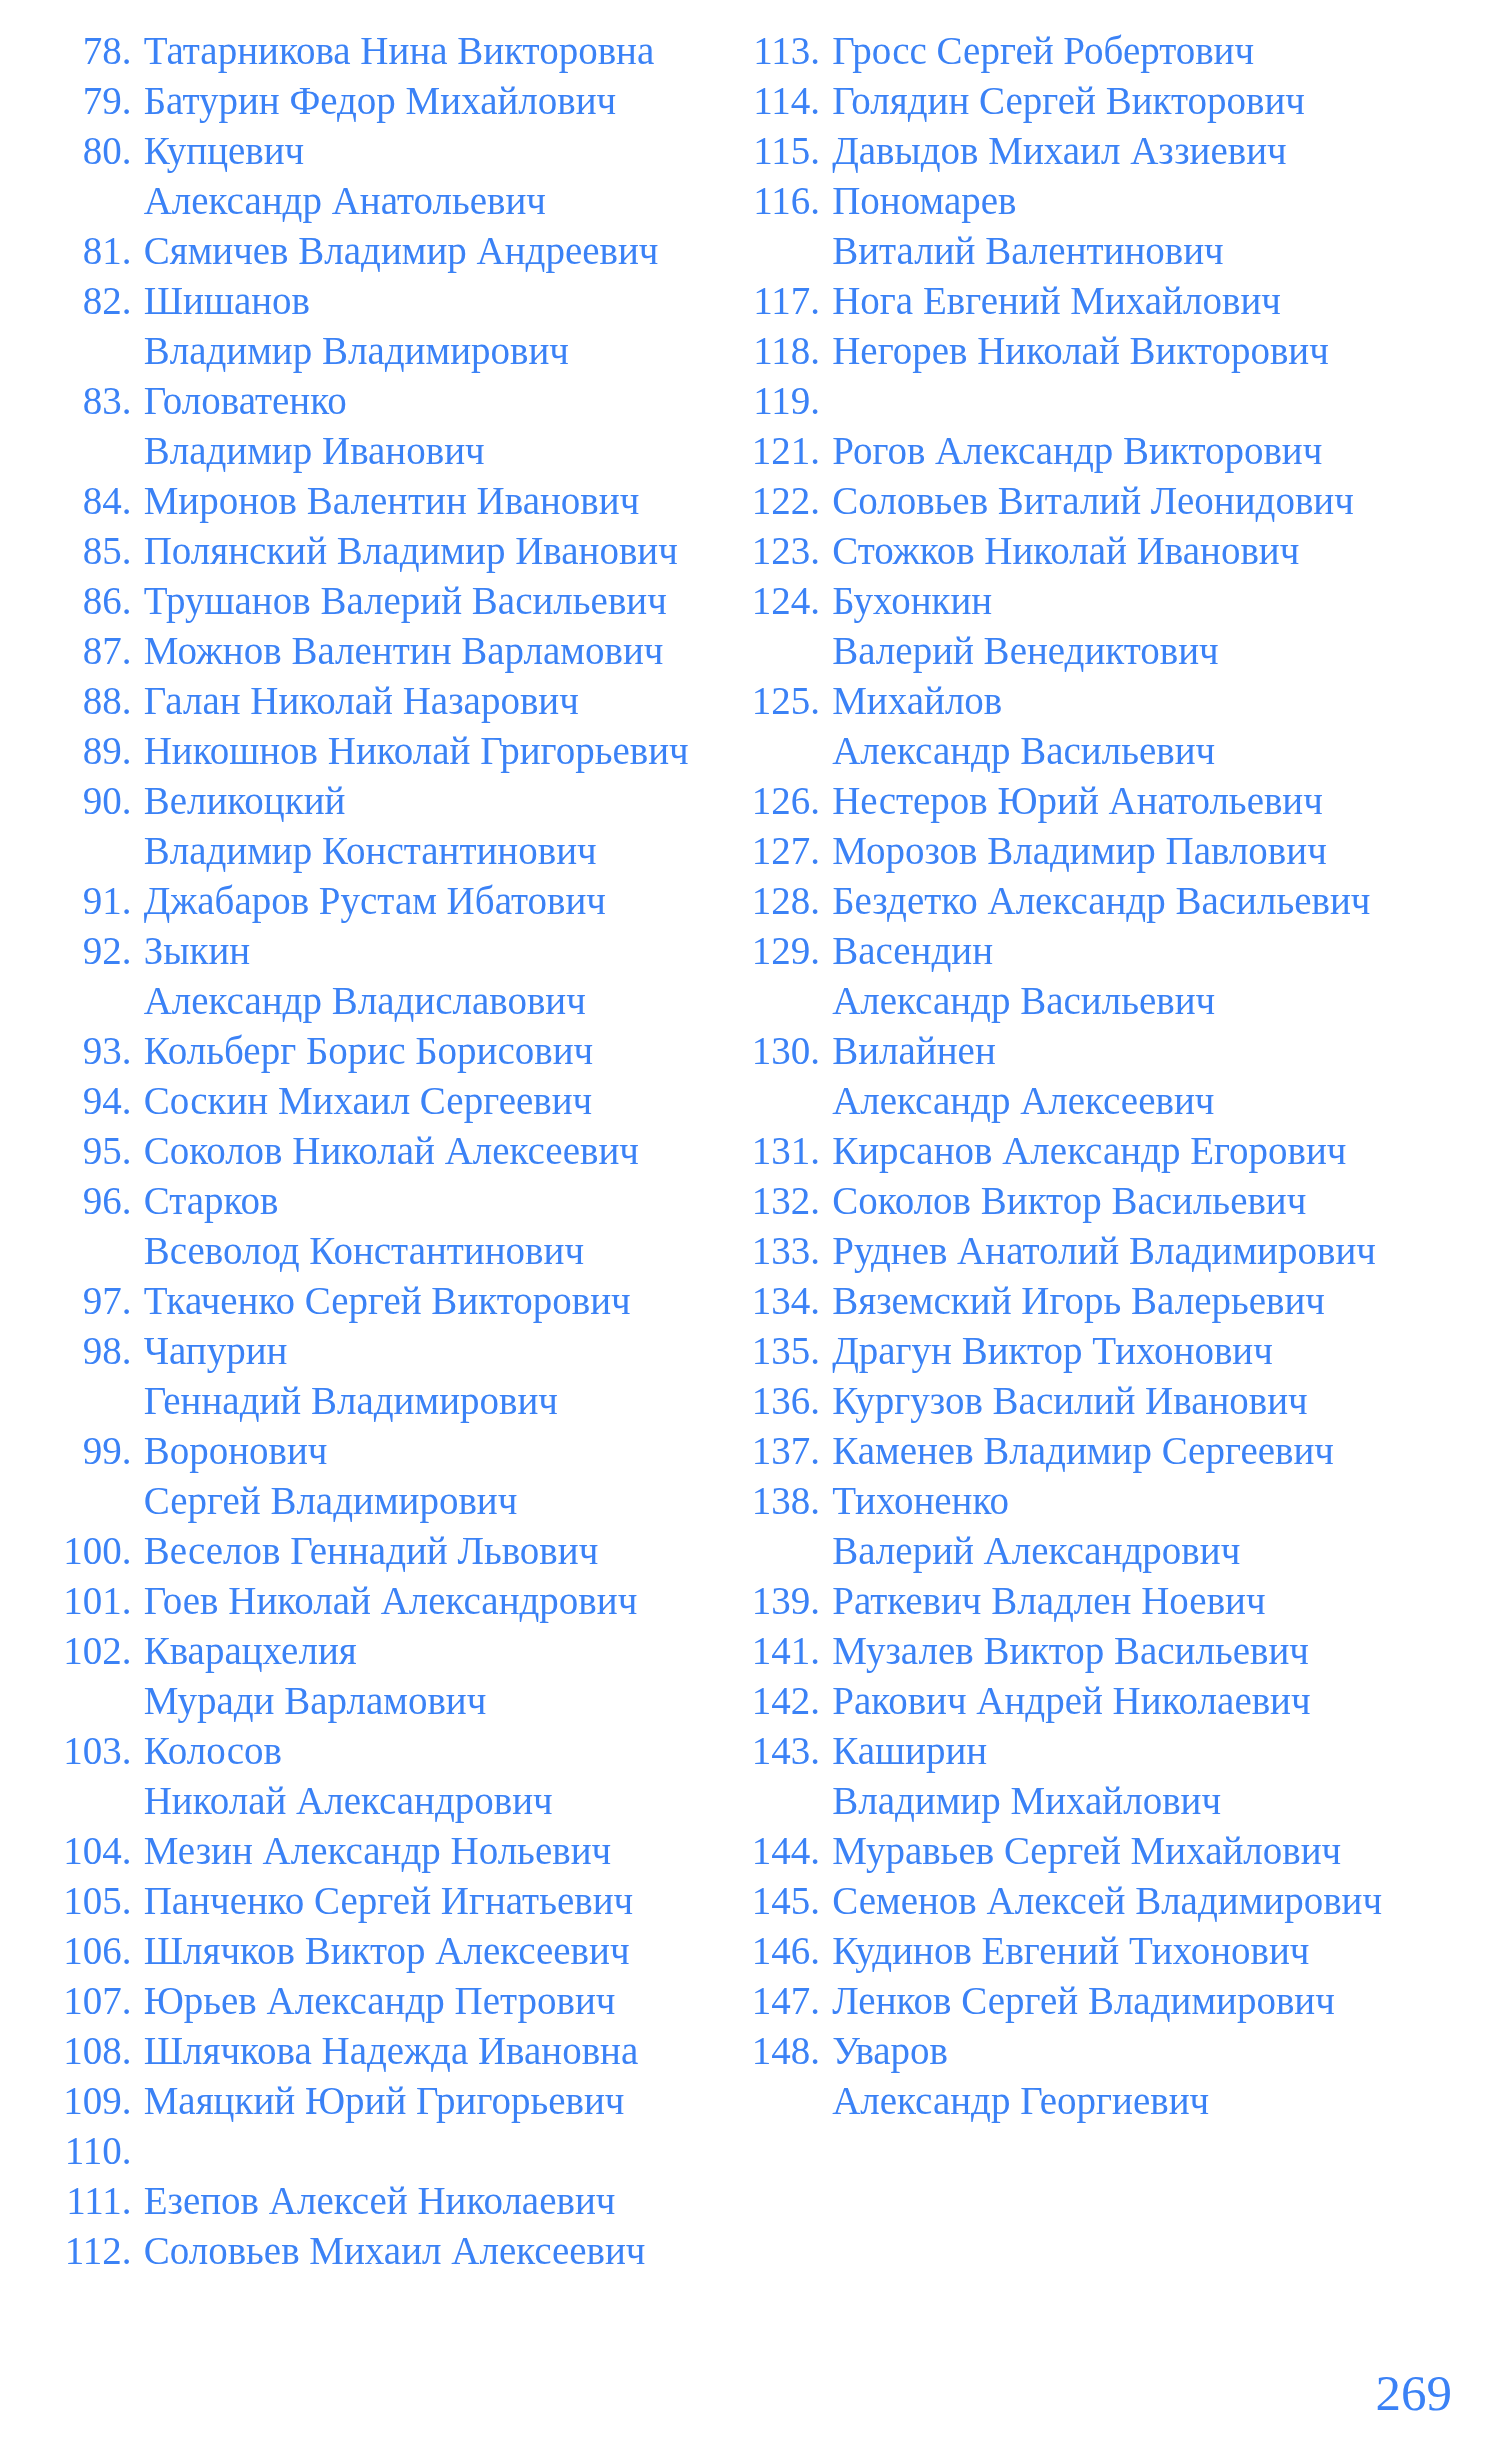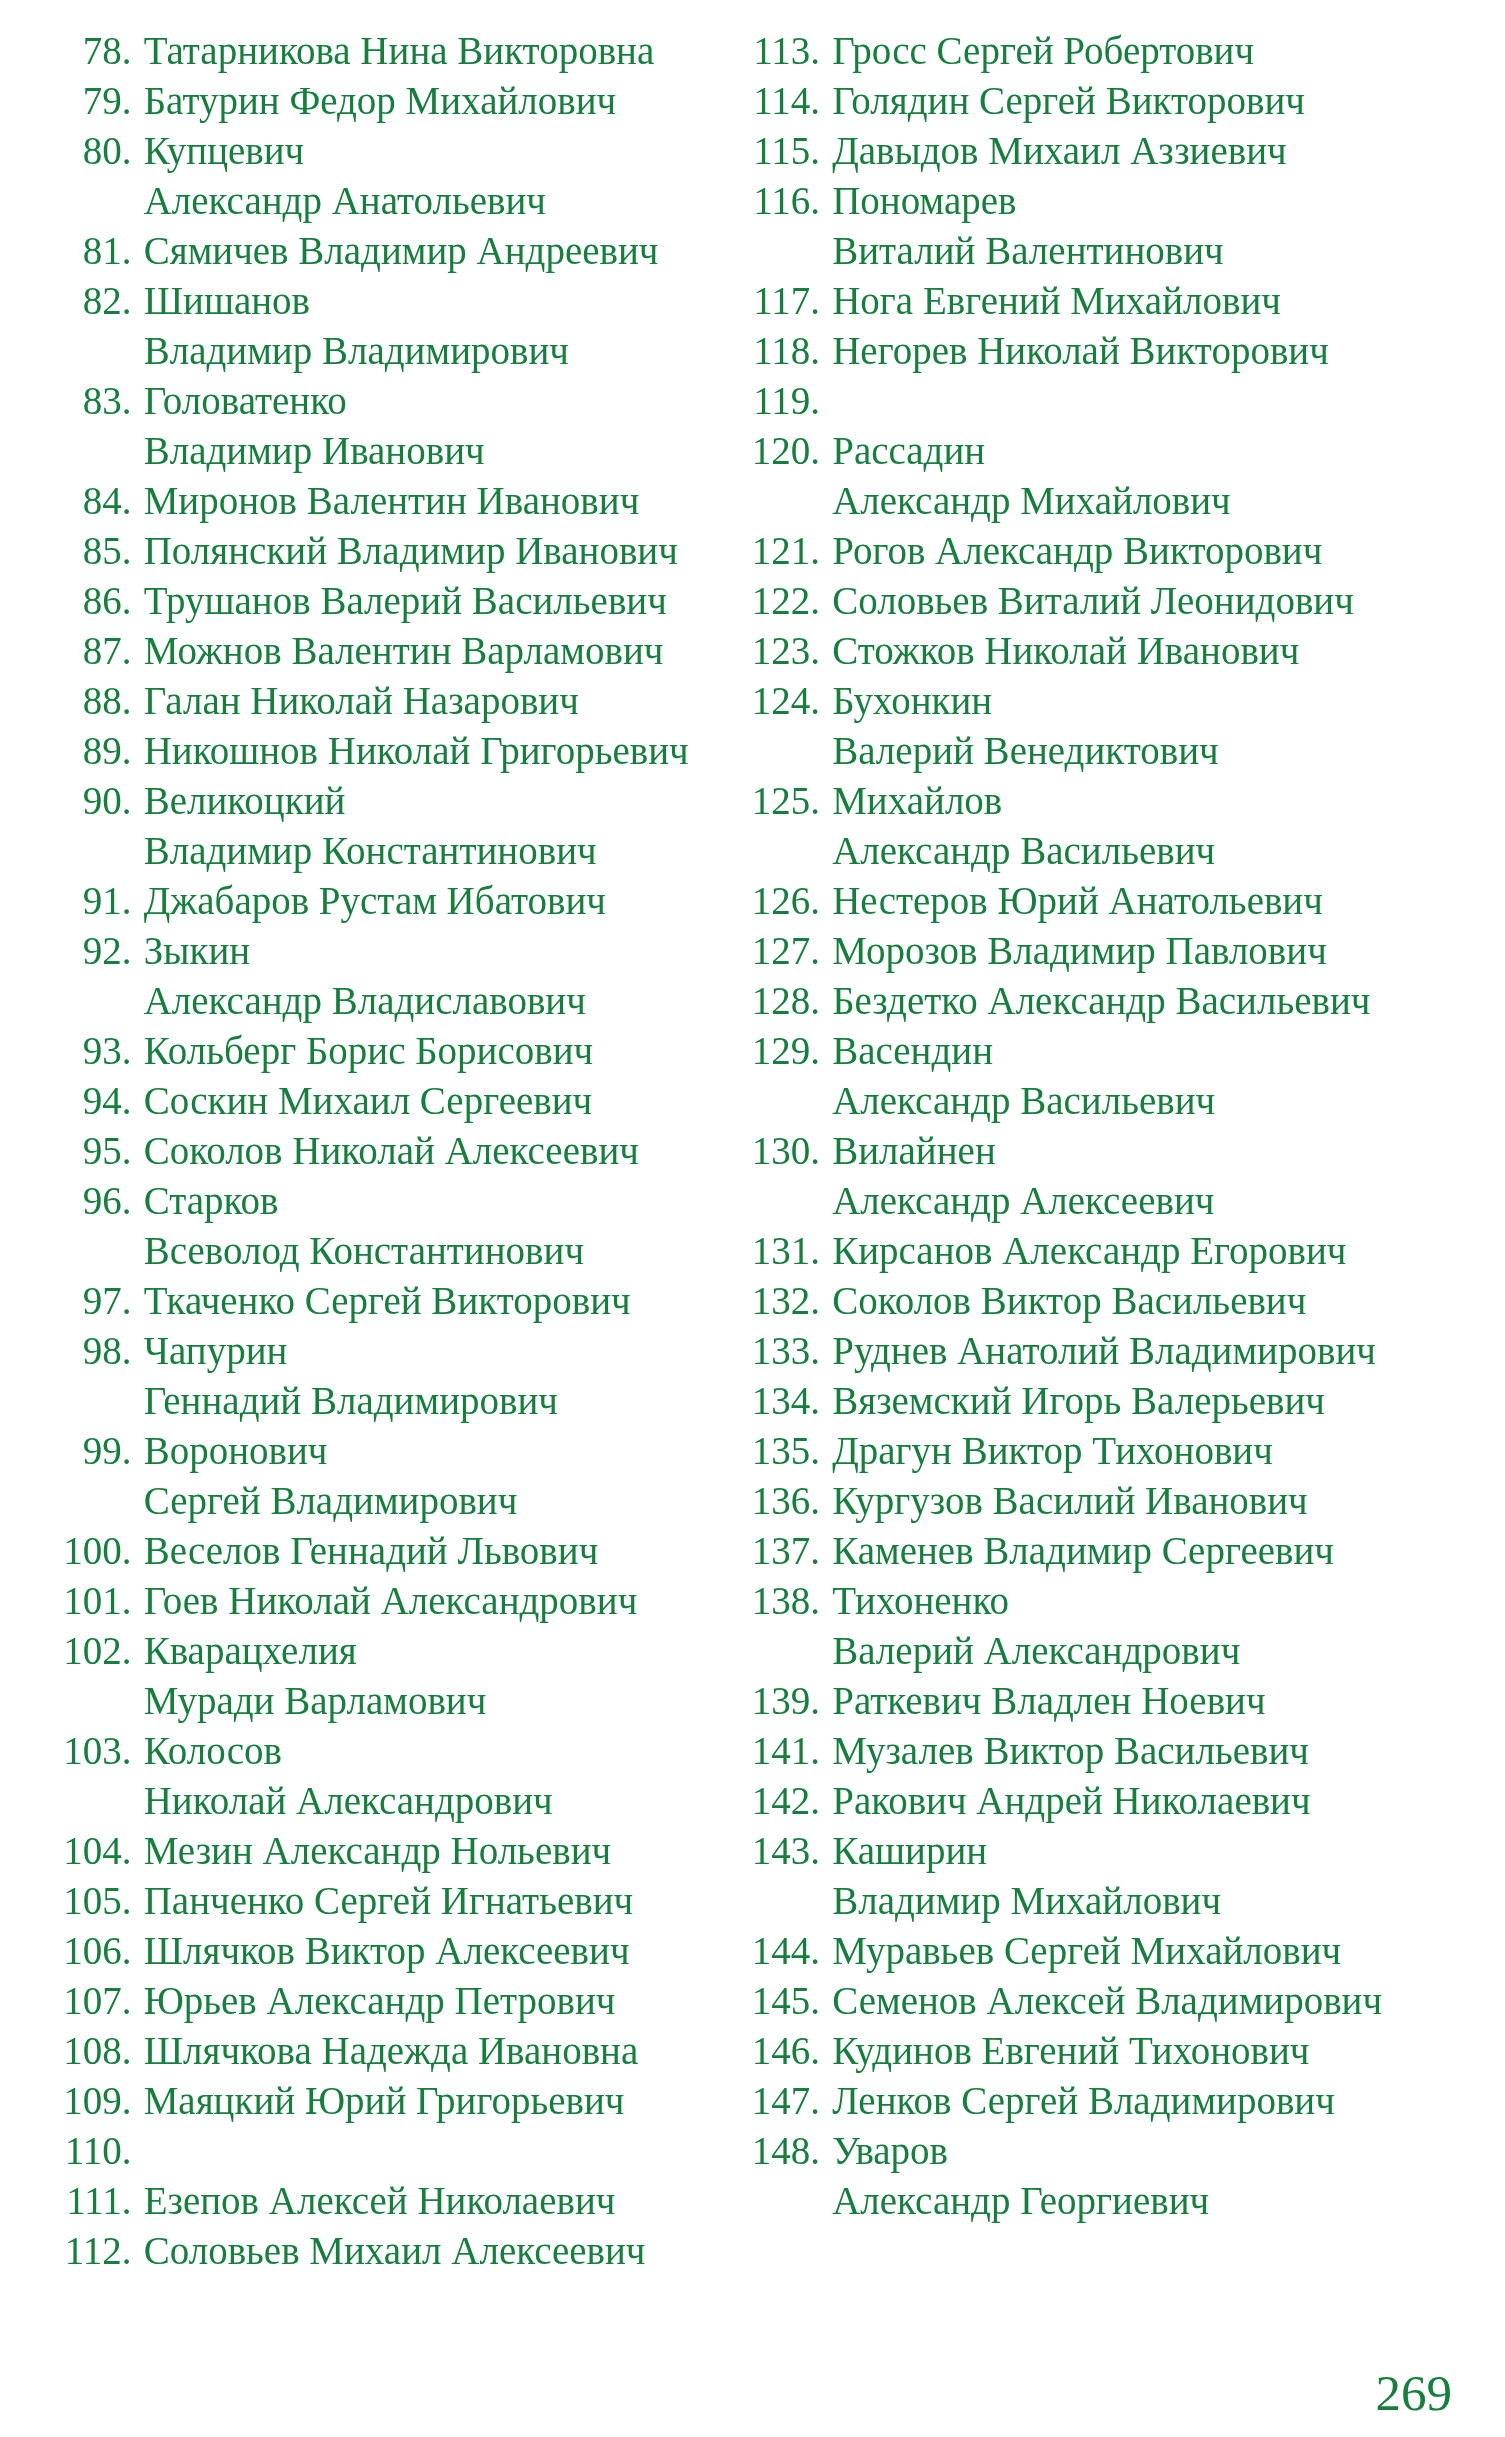--- a/index.html
+++ b/index.html
@@ -5,21 +5,21 @@
   html, body {
     margin: 0;
     padding: 0;
     background: #e8e8e8;
   }
   .page {
     position: relative;
     width: 1505px;
     height: 2438px;
     background: #ffffff;
-    color: #15803d;
+    color: #3b82f6;
     font-family: "Liberation Serif", "DejaVu Serif", serif;
     overflow: hidden;
   }
   .col {
     position: absolute;
     top: 26px;
   }
   .col-left  { left: 24.5px;  width: 692px; }
   .col-right { left: 713px; width: 768px; }
   .row {
@@ -227,25 +227,20 @@
         <span class="name">Нога Евгений Михайлович</span>
       </div>
       <div class="row">
         <span class="num">118.</span>
         <span class="name">Негорев Николай Викторович</span>
       </div>
       <div class="row">
         <span class="num">119.</span>
       </div>
       <div class="row">
-        <span class="num">120.</span>
-        <span class="name">Рассадин
-Александр Михайлович</span>
-      </div>
-      <div class="row">
         <span class="num">121.</span>
         <span class="name">Рогов Александр Викторович</span>
       </div>
       <div class="row">
         <span class="num">122.</span>
         <span class="name">Соловьев Виталий Леонидович</span>
       </div>
       <div class="row">
         <span class="num">123.</span>
         <span class="name">Стожков Николай Иванович</span>

